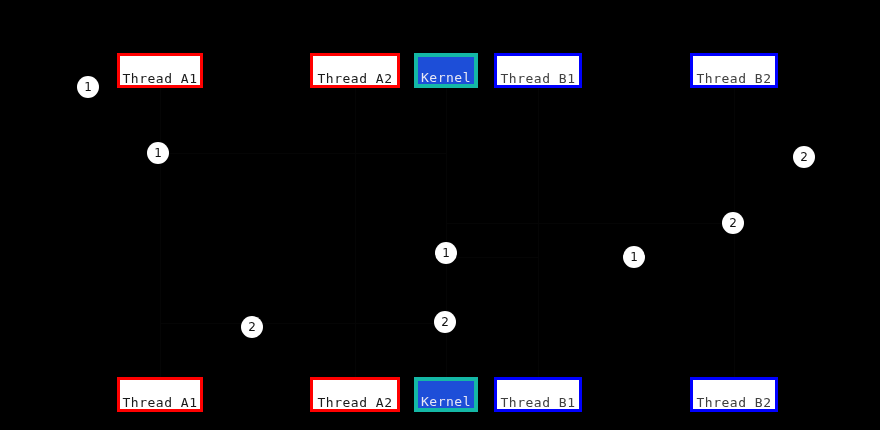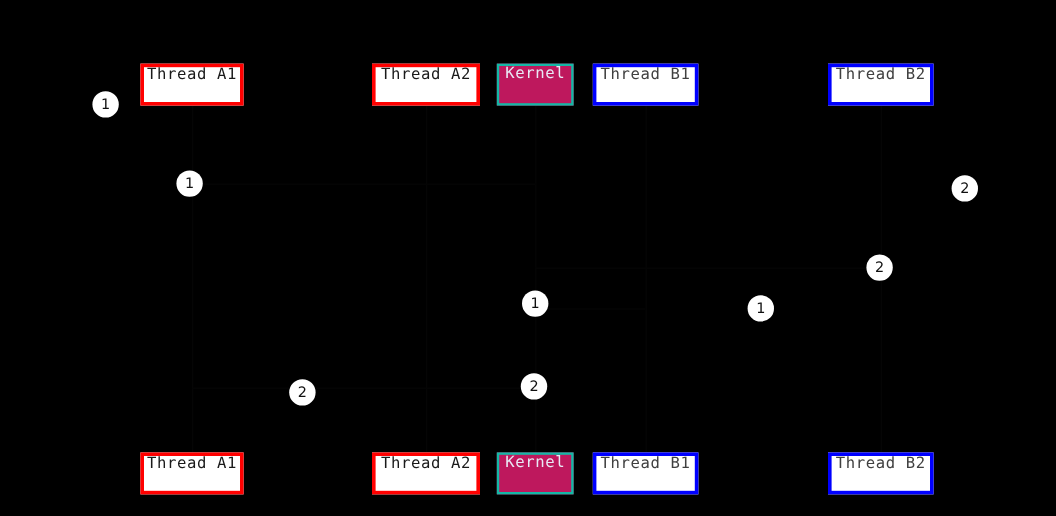--- a/index.html
+++ b/index.html
@@ -14,40 +14,40 @@
     background: #000000;
     overflow: hidden;
     font-family: "DejaVu Sans Mono", "Liberation Mono", monospace;
   }
 
   
   .lifeline-box {
     position: absolute;
     box-sizing: border-box;
     display: flex;
-    align-items: flex-start;
+    align-items: flex-end;
     justify-content: center;
     font-size: 13px;
     letter-spacing: 0.5px;
     white-space: nowrap;
     line-height: 1;
   }
   .lifeline-box.thread-red {
     background: #ffffff;
     border: 3px solid #ff0000;
     color: #1a1a1a;
   }
   .lifeline-box.thread-blue {
     background: #ffffff;
     border: 3px solid #0000ff;
     color: #404040;
   }
   .lifeline-box.kernel {
-    background: #be185d;
-    border: 2px solid #14b8a6;
+    background: #1d4ed8;
+    border: 4px solid #14b8a6;
     color: #e8e8f5;
   }
 
   
   .lifeline-strand {
     position: absolute;
     width: 1px;
     background: #050505;
   }
 

